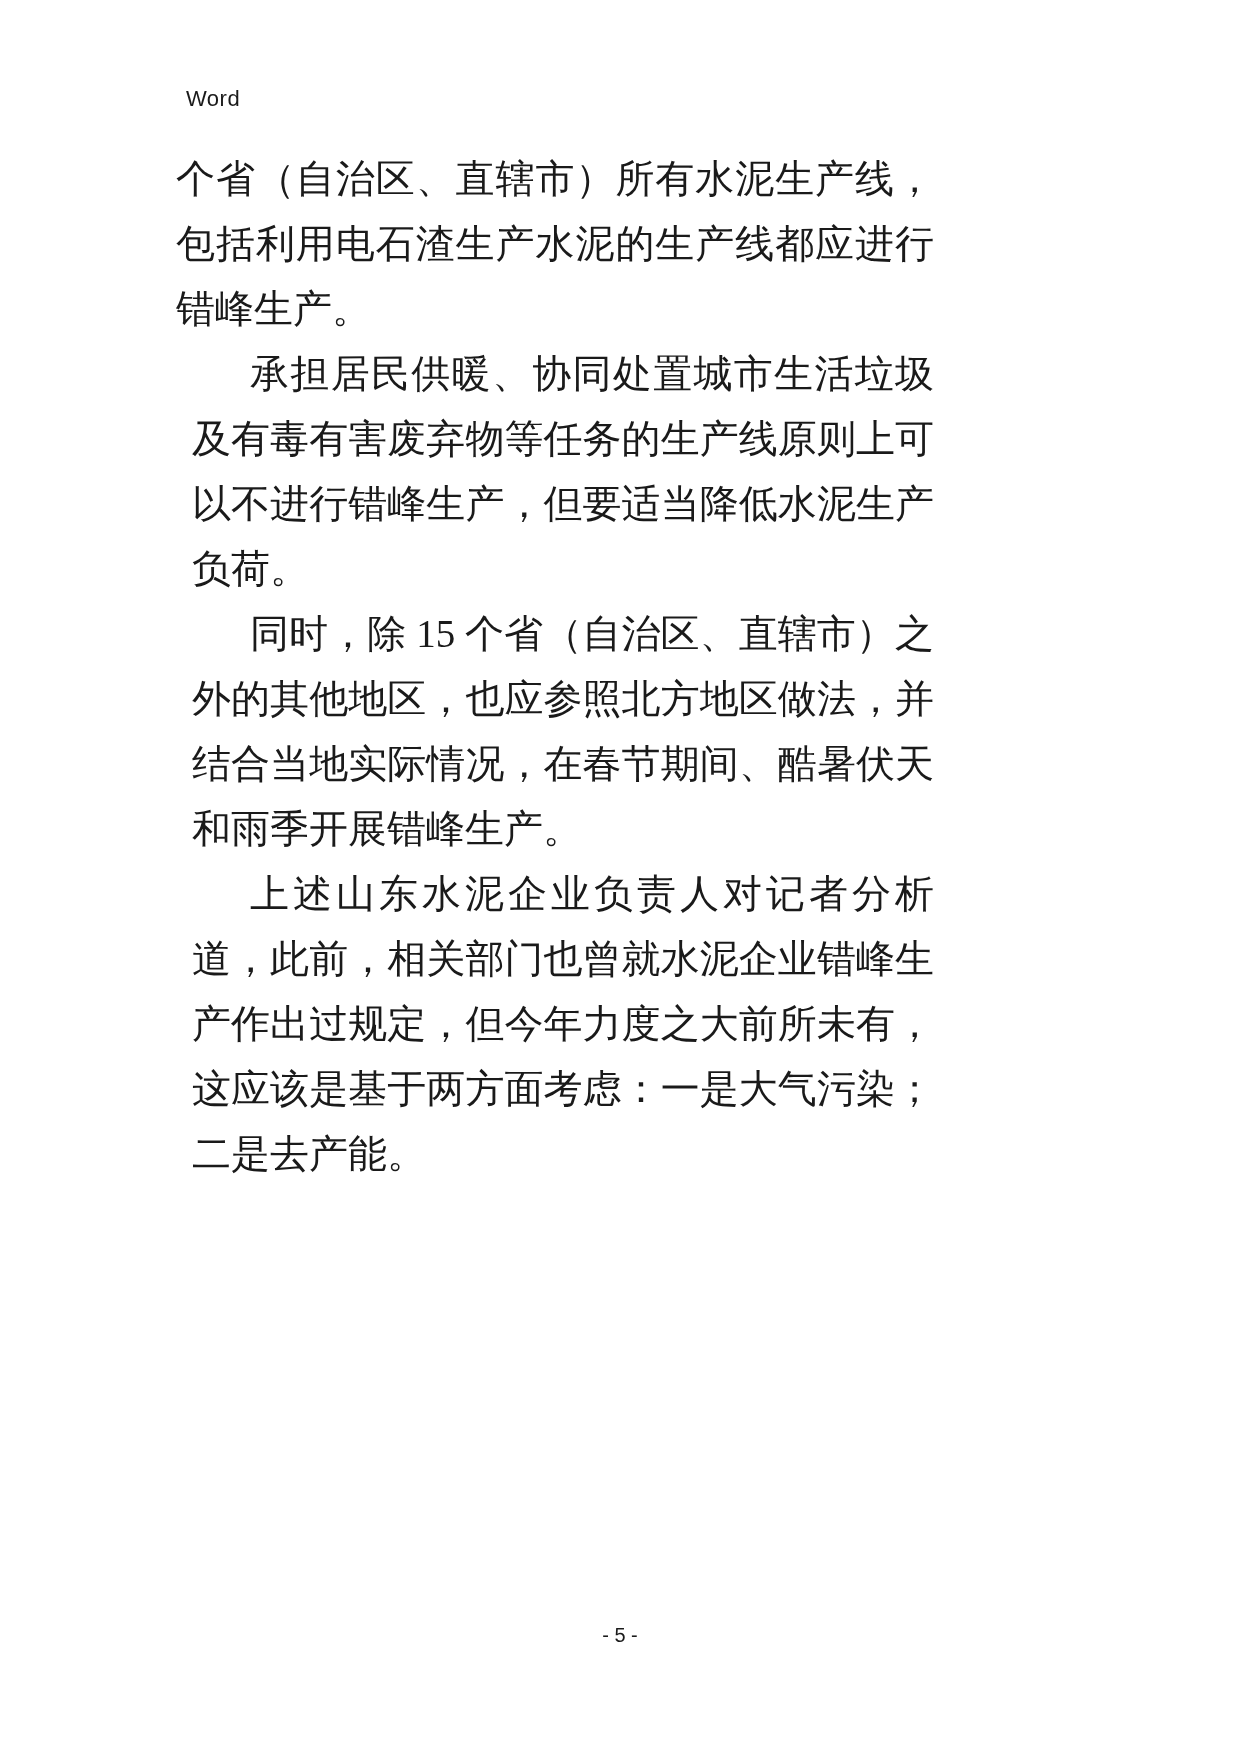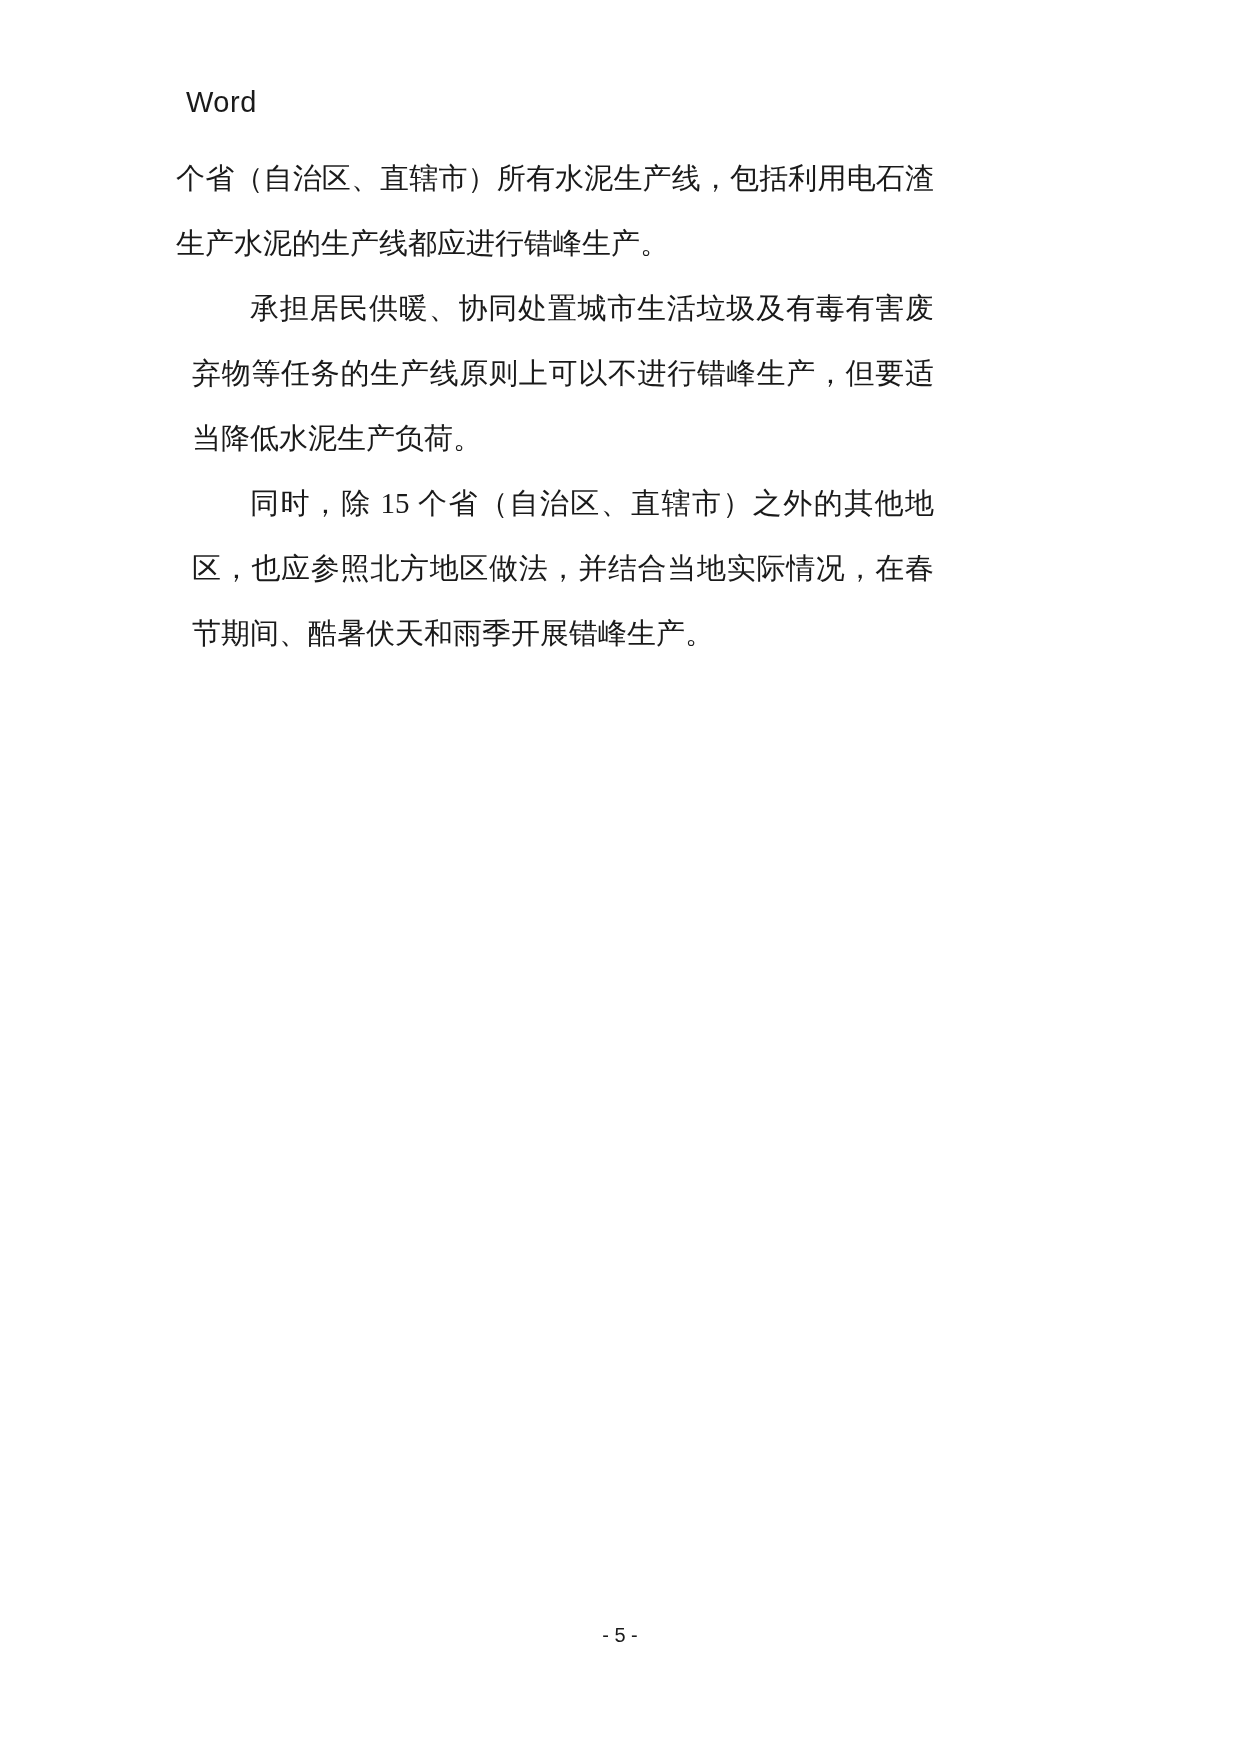--- a/index.html
+++ b/index.html
@@ -12,31 +12,31 @@
     width: 1240px;
     height: 1753px;
     background: #ffffff;
     overflow: hidden;
   }
   .doc-header {
     position: absolute;
     left: 186px;
     top: 86px;
     font-family: "Liberation Sans", sans-serif;
-    font-size: 29px;
+    font-size: 22px;
     color: #1a1a1a;
     letter-spacing: 0.5px;
   }
   .doc-body {
     position: absolute;
     left: 176px;
     top: 146px;
     width: 758px;
     font-family: "Liberation Serif", "DejaVu Serif", serif;
-    font-size: 29px;
+    font-size: 39px;
     line-height: 65px;
     color: #1a1a1a;
     text-align: justify;
     text-justify: inter-ideograph;
   }
   .doc-body p {
     margin: 0;
     padding: 0;
   }
   .doc-body p.indent {
@@ -58,17 +58,18 @@
 <body>
 
 <div class="page">
 
   <div class="doc-header">Word</div>
 
   <div class="doc-body">
     <p class="para">个省（自治区、直辖市）所有水泥生产线，包括利用电石渣生产水泥的生产线都应进行错峰生产。</p>
     <p class="para indent">承担居民供暖、协同处置城市生活垃圾及有毒有害废弃物等任务的生产线原则上可以不进行错峰生产，但要适当降低水泥生产负荷。</p>
     <p class="para indent">同时，除 15 个省（自治区、直辖市）之外的其他地区，也应参照北方地区做法，并结合当地实际情况，在春节期间、酷暑伏天和雨季开展错峰生产。</p>
+    <p class="para indent">上述山东水泥企业负责人对记者分析道，此前，相关部门也曾就水泥企业错峰生产作出过规定，但今年力度之大前所未有，这应该是基于两方面考虑：一是大气污染；二是去产能。</p>
   </div>
 
   <div class="doc-footer">- 5 -</div>
 
 </div>
 
 </body></html>

